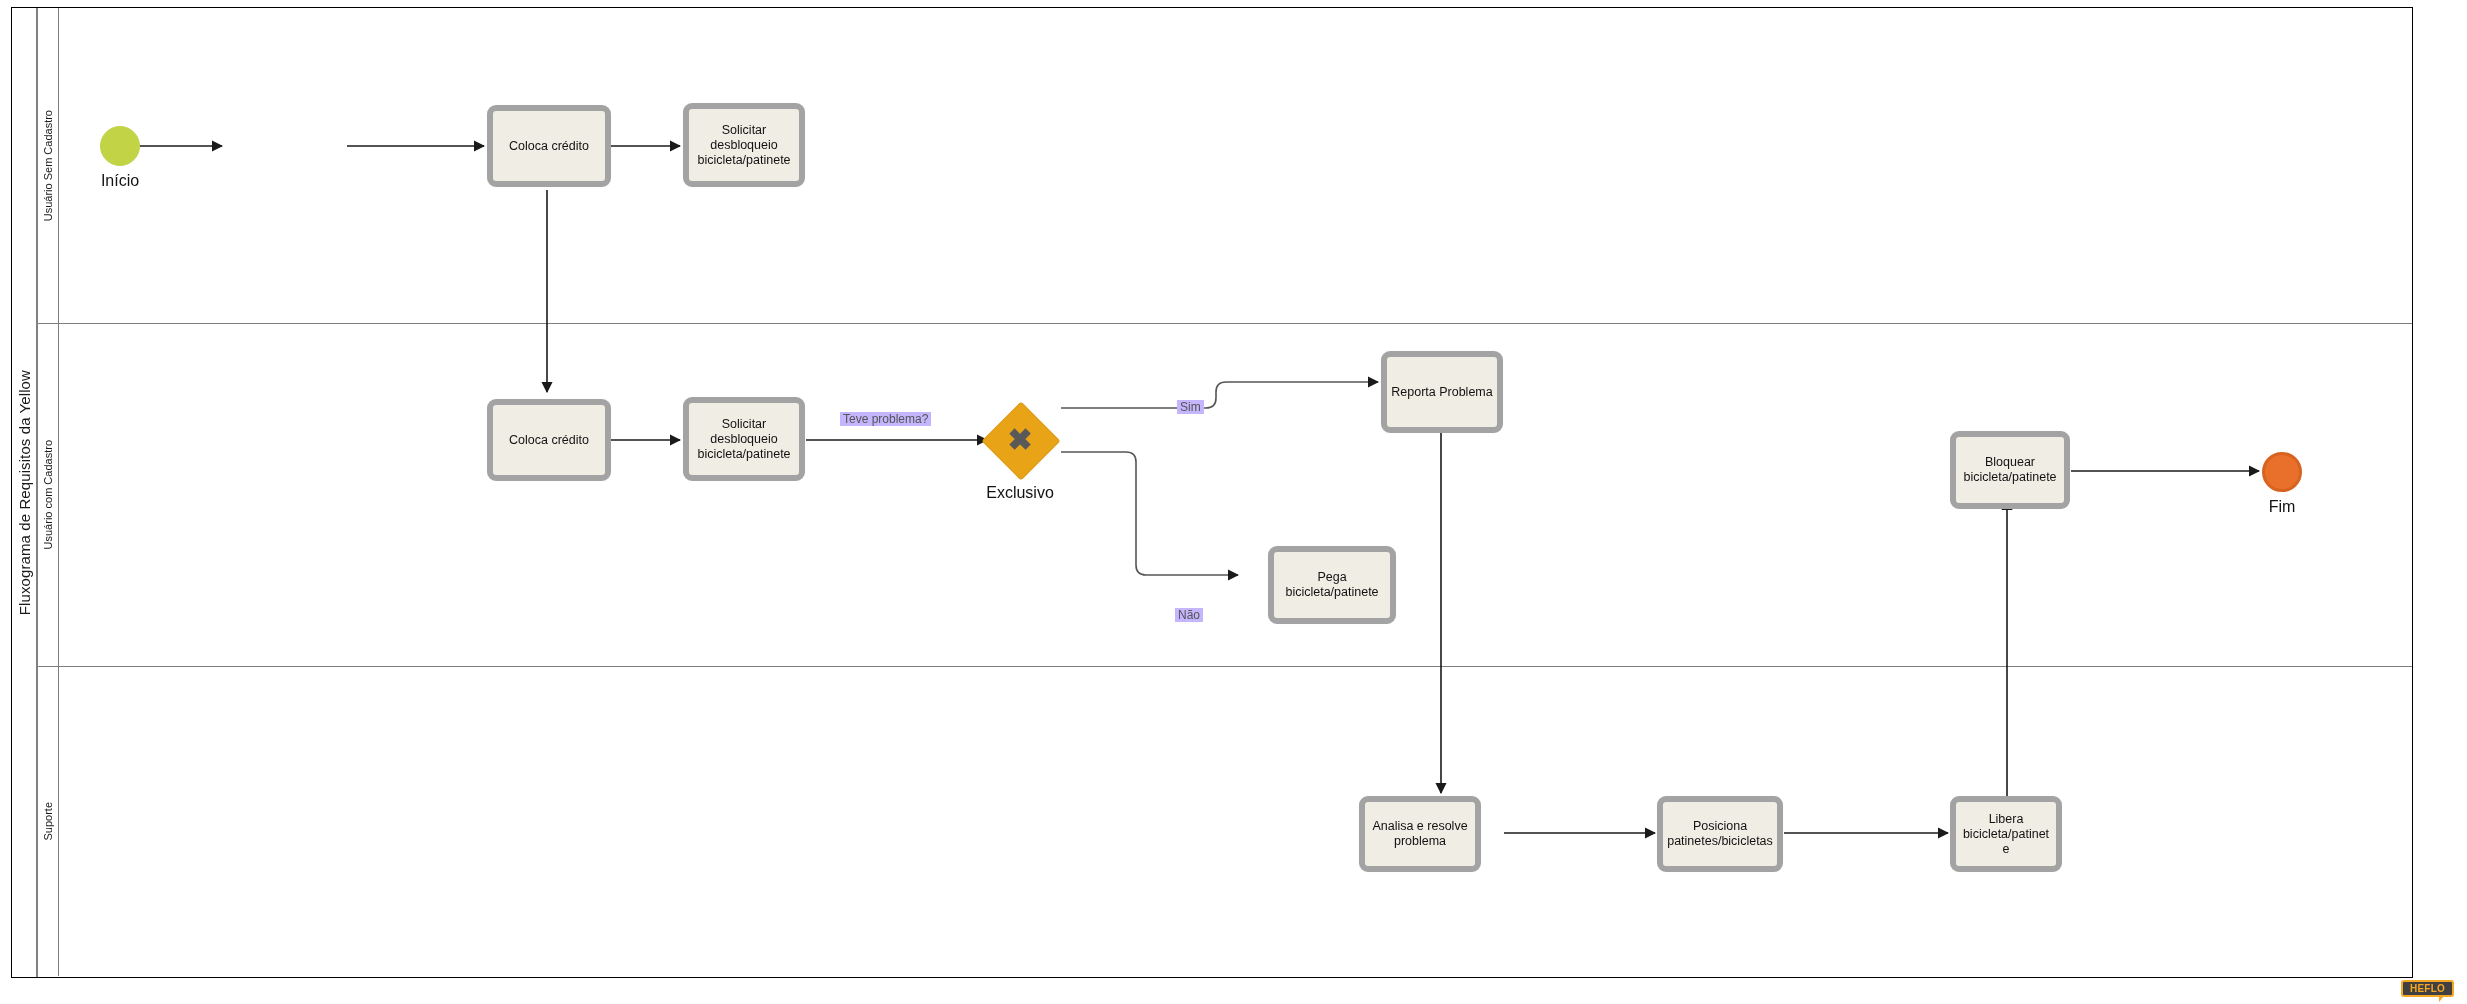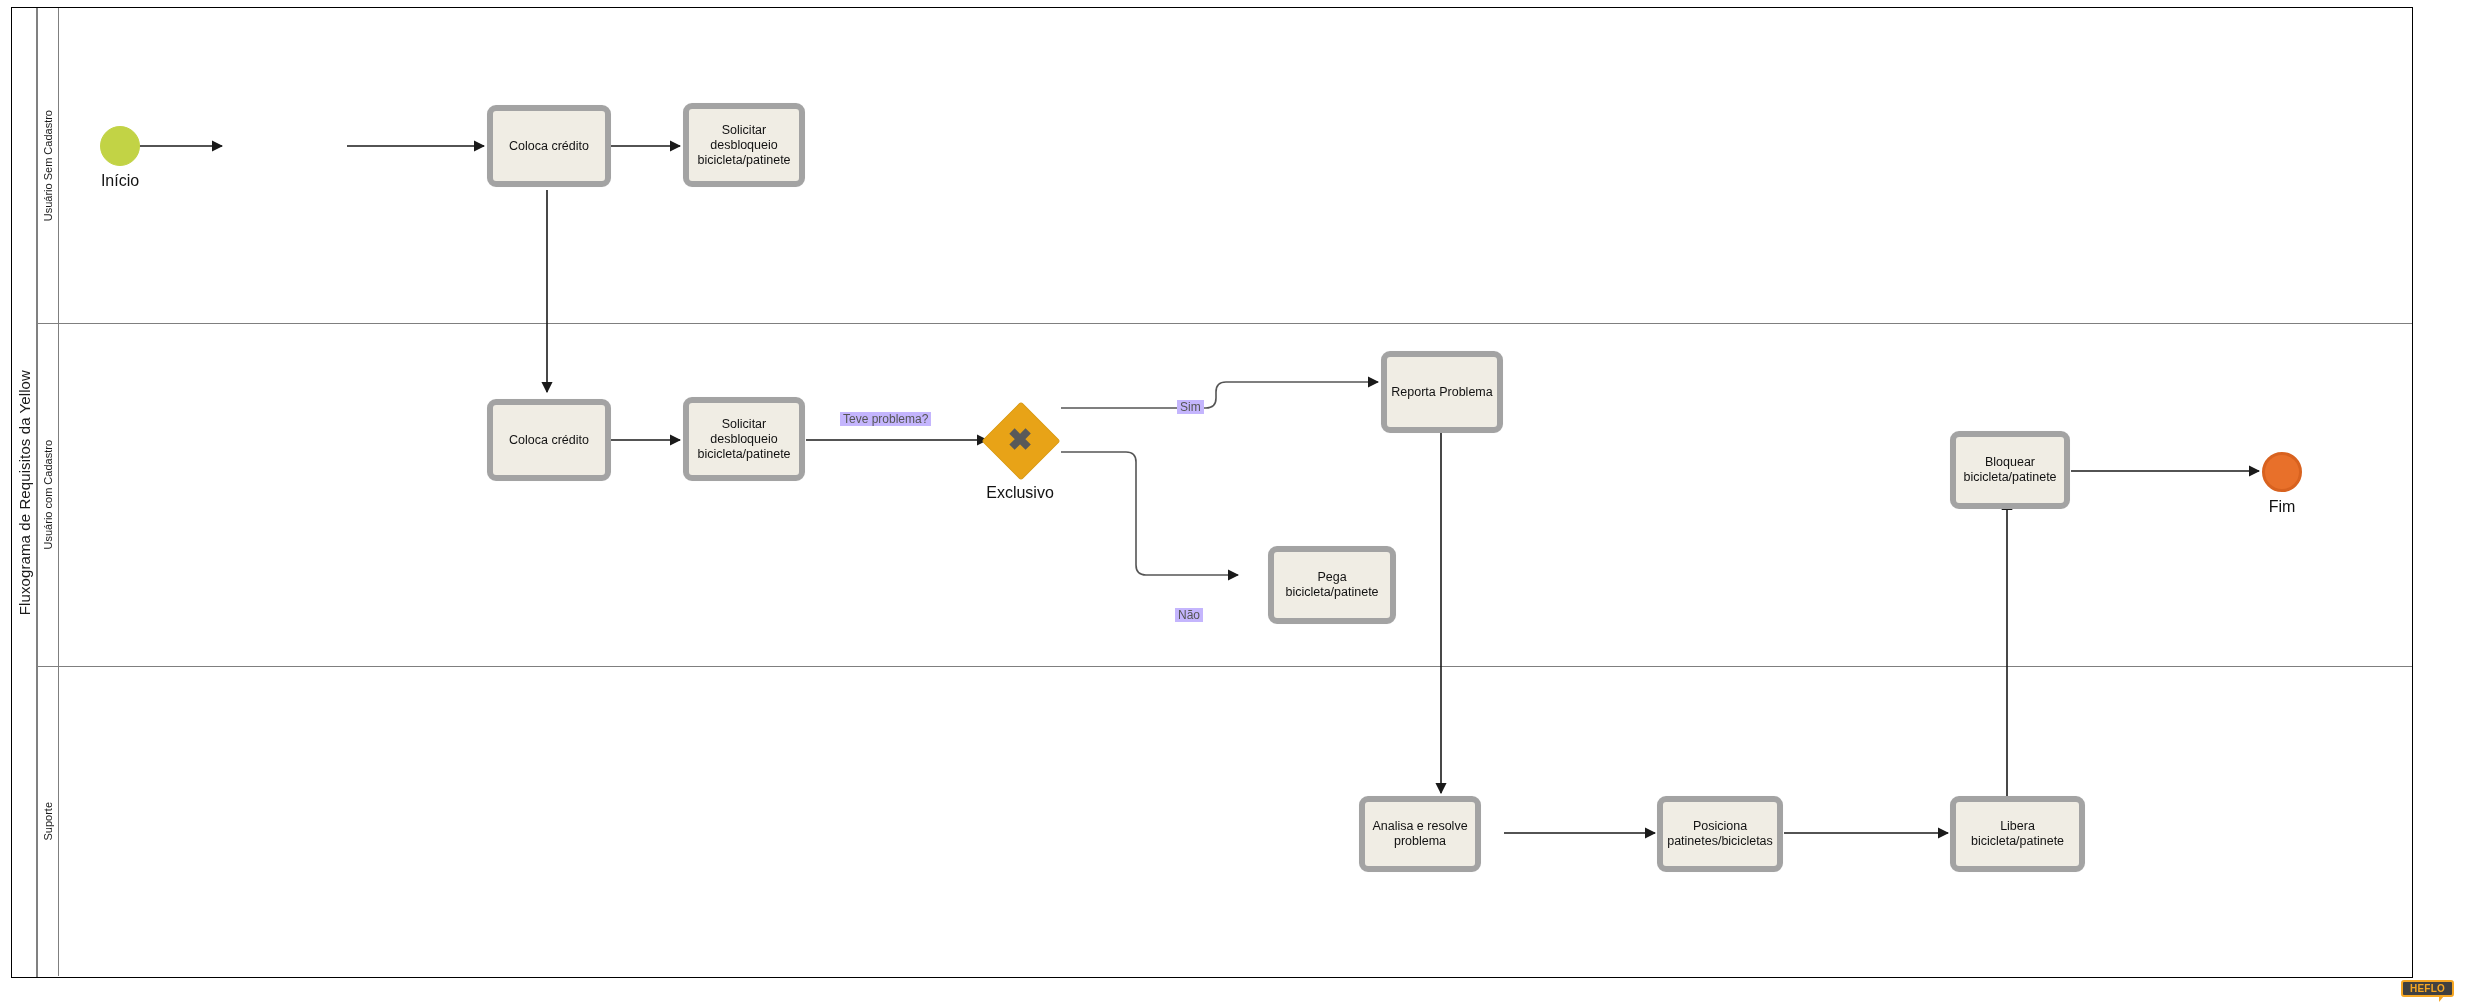--- a/index.html
+++ b/index.html
@@ -283,21 +283,21 @@
   <div class="event-label" style="left:2242px; top:498px; width:80px;">Fim</div>
 
   <div class="node task" style="left:1359px; top:796px; width:122px; height:76px;">
     <span>Analisa e resolve problema</span>
   </div>
 
   <div class="node task" style="left:1657px; top:796px; width:126px; height:76px;">
     <span>Posiciona patinetes/bicicletas</span>
   </div>
 
-  <div class="node task" style="left:1950px; top:796px; width:135px; height:76px;">
+  <div class="node task" style="left:1950px; top:796px; width:112px; height:76px;">
     <span>Libera bicicleta/patinete</span>
   </div>
 
   <div id="watermark">
     <div class="bubble">HEFLO</div>
     <div class="tail"></div>
   </div>
 
 </div>
 

